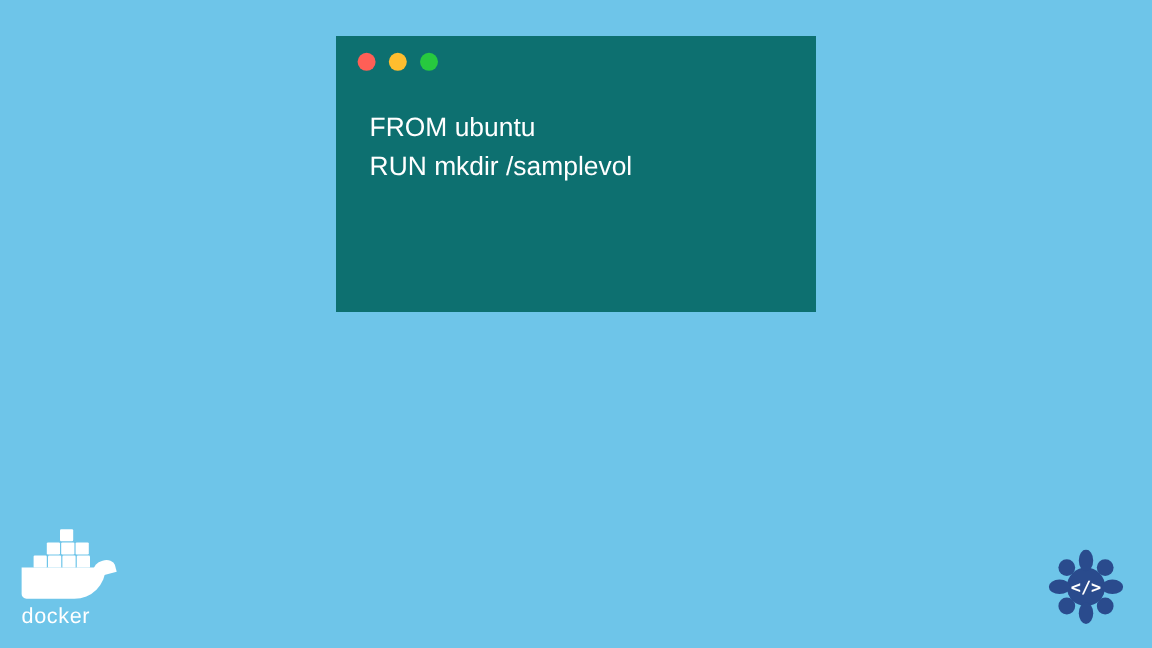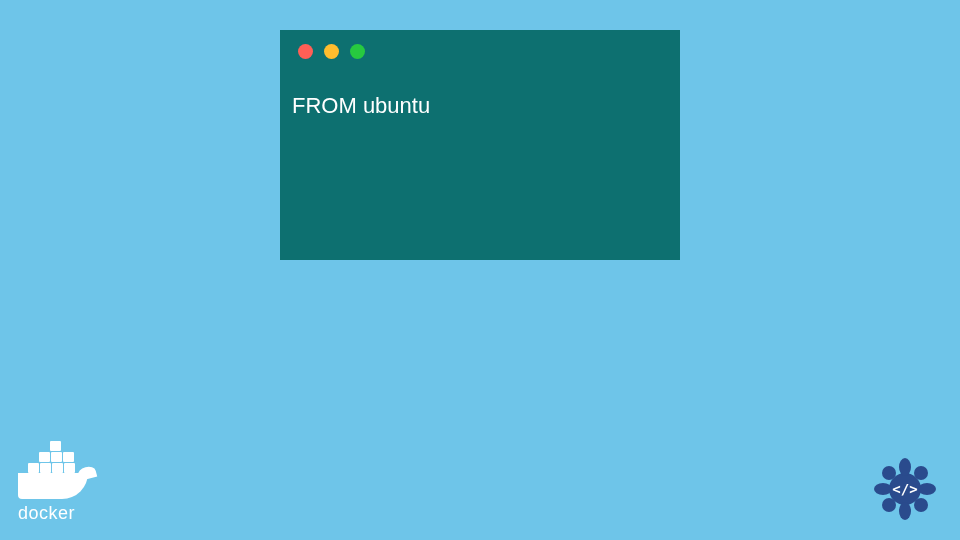--- a/index.html
+++ b/index.html
@@ -30,21 +30,21 @@
     }
     .traffic-light {
       width: 15px;
       height: 15px;
       border-radius: 50%;
     }
     .tl-red { background: #ff5f56; }
     .tl-yellow { background: #ffbd2e; }
     .tl-green { background: #27c93f; }
     .code-content {
-      padding: 30px 28px 0 12px;
+      padding: 30px 28px 0 28px;
     }
     .code-line {
       color: #ffffff;
       font-size: 22px;
       line-height: 1.5;
       font-family: Arial, Helvetica, sans-serif;
     }
     .docker-logo {
       position: absolute;
       bottom: 16px;
@@ -126,20 +126,21 @@
 <body>
 
 <div class="code-window">
   <div class="traffic-lights">
     <div class="traffic-light tl-red"></div>
     <div class="traffic-light tl-yellow"></div>
     <div class="traffic-light tl-green"></div>
   </div>
   <div class="code-content">
     <div class="code-line">FROM ubuntu</div>
+    <div class="code-line">RUN mkdir /samplevol</div>
   </div>
 </div>
 
 <div class="docker-logo">
   <div class="whale-body">
     <div class="containers">
       <div class="container-row" style="margin-left:22px;">
         <div class="box"></div>
       </div>
       <div class="container-row" style="margin-left:11px;">

